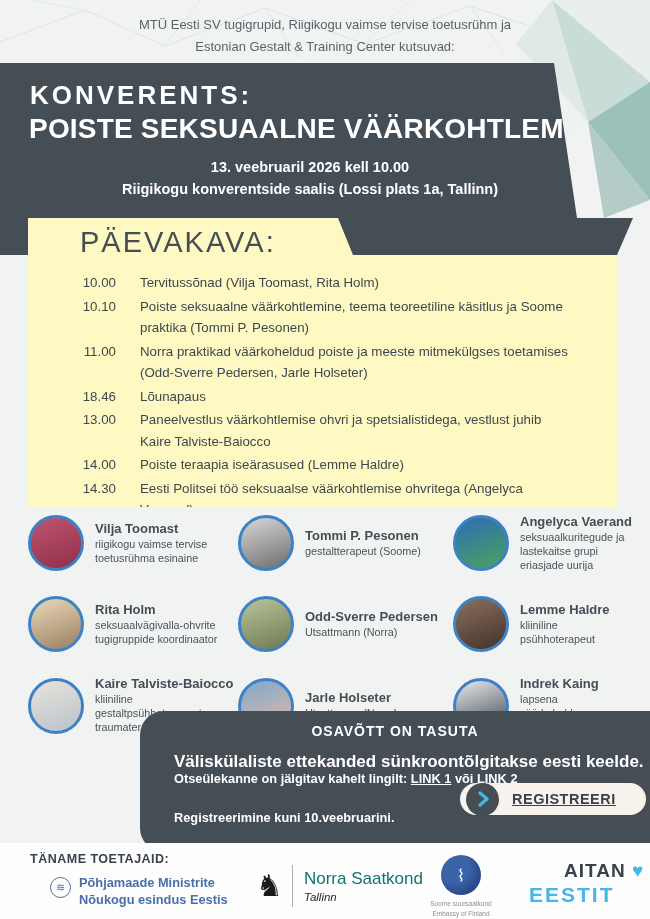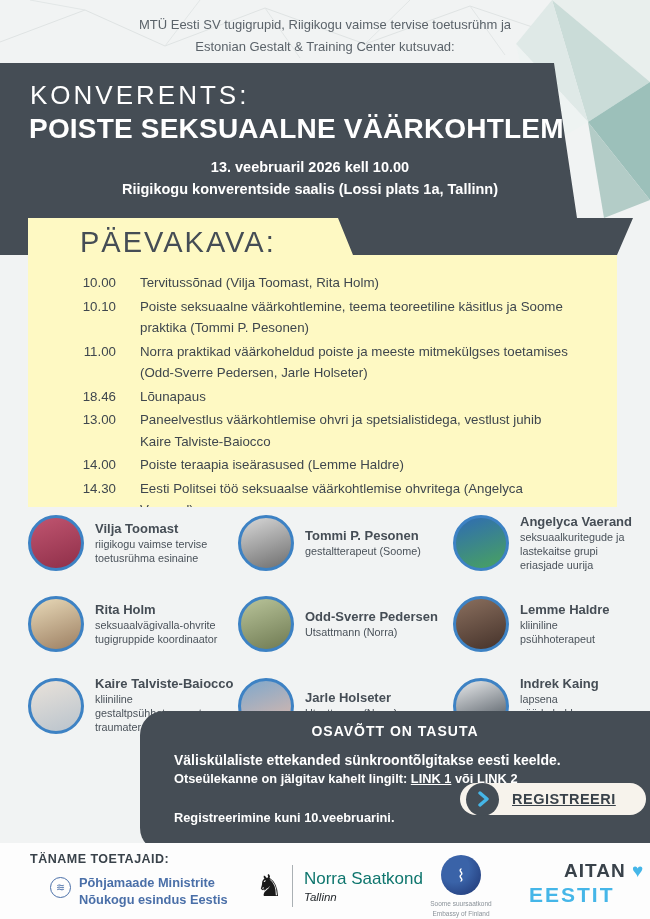--- a/index.html
+++ b/index.html
@@ -13,21 +13,21 @@
   
   .bg-deco { position:absolute; top:0; left:0; z-index:0; }
   
   .intro { position:absolute; top:14px; left:0; width:650px; text-align:center;
            font-size:13px; line-height:1.7; color:#5b636a; z-index:1; }
   
   .hero { position:absolute; top:63px; left:0; width:650px; height:192px;
           background:#454d55; z-index:1;
           clip-path:polygon(0 0,554px 0,577px 155px,633px 155px,617px 192px,0 192px); }
   .hero-kicker { position:absolute; left:30px; top:17px; color:#fff;
-                 font-size:26px; font-weight:400; letter-spacing:3px; }
+                 font-size:26px; font-weight:700; letter-spacing:3px; }
   .hero-title  { position:absolute; left:29px; top:50px; color:#fff;
                  font-size:28px; font-weight:700; letter-spacing:.2px; white-space:nowrap; }
   .hero-meta1 { position:absolute; top:96px; left:0; width:620px; text-align:center;
                 color:#fff; font-size:14.5px; font-weight:700; }
   .hero-meta2 { position:absolute; top:118px; left:0; width:620px; text-align:center;
                 color:#fff; font-size:14.5px; font-weight:700; }
   
   .agenda-card { position:absolute; top:218px; left:28px; width:589px; height:289px;
                  background:#fef9c3; z-index:2;
                  clip-path:polygon(0 0,310px 0,325px 37px,589px 37px,589px 289px,0 289px); }
@@ -43,21 +43,21 @@
   .speaker { display:flex; align-items:center; gap:11px; }
   .speaker-avatar { width:56px; height:56px; border-radius:50%;
                     border:3px solid #3d82c4; flex-shrink:0; }
   .speaker-name { font-size:13px; font-weight:700; color:#454d55; white-space:nowrap; margin-bottom:2px; }
   .speaker-role { font-size:10.8px; line-height:1.28; color:#4a525a; max-width:135px; }
   
   .info-card { position:absolute; top:711px; left:140px; width:532px; height:141px;
                background:#454d55; border-radius:24px; z-index:1; color:#fff; }
   .info-title { position:absolute; top:12px; left:0; width:510px; text-align:center;
                 font-size:14px; font-weight:700; letter-spacing:1px; }
-  .info-line1 { position:absolute; left:34px; top:41px; font-size:14px; font-weight:700; }
+  .info-line1 { position:absolute; left:34px; top:41px; font-size:17px; font-weight:700; }
   .info-line2 { position:absolute; left:34px; top:60px; font-size:12.8px; font-weight:700; }
   .info-link { text-decoration:underline; cursor:pointer; }
   .info-note  { position:absolute; left:34px; top:99px; font-size:12.8px; font-weight:700; }
   .register-btn { position:absolute; left:320px; top:72px; width:186px; height:32px;
                   background:#f7f3ec; border:none; border-radius:999px; cursor:pointer;
                   display:flex; align-items:center; gap:13px; padding:0 0 0 6px; }
   .register-circle { width:33px; height:33px; border-radius:50%; background:#454d55;
                      display:flex; align-items:center; justify-content:center; flex-shrink:0; }
   .register-label { font-size:14.5px; font-weight:700; color:#39424a;
                     text-decoration:underline; letter-spacing:.5px;

